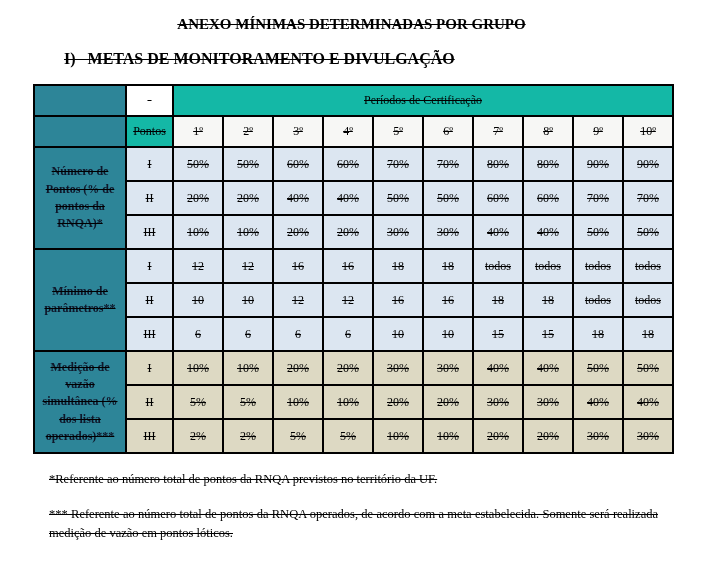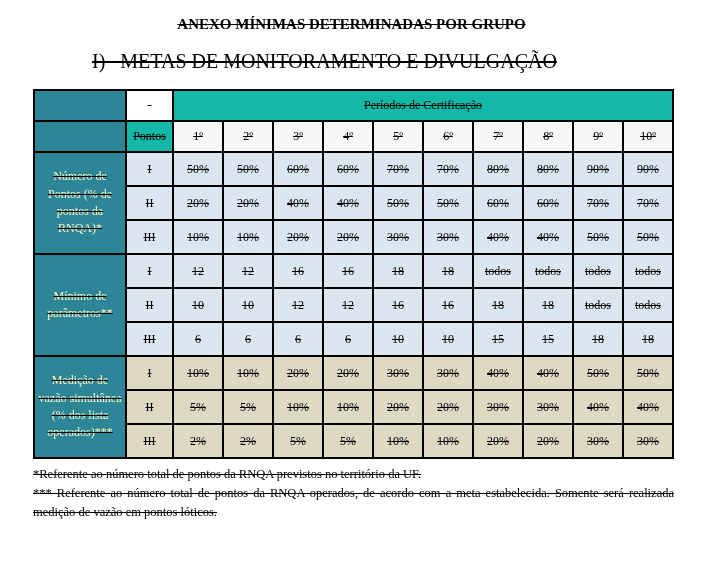--- a/index.html
+++ b/index.html
@@ -11,50 +11,51 @@
   .doc{width:703px;height:587px;position:relative;}
   .h1{
     margin-top:28px;text-align:center;font-weight:bold;font-size:15px;
     text-decoration:underline line-through;text-decoration-thickness:1px;
   }
   .h2{
     margin-top:16px;text-align:center;font-weight:bold;font-size:15px;
     text-decoration:line-through;
   }
   .h3{
-    margin-top:17px;margin-left:92px;font-weight:normal;font-size:20px;
+    margin-top:17px;margin-left:64px;font-weight:bold;font-size:16px;
     text-decoration:line-through;
   }
   table.metas{
     border-collapse:collapse;table-layout:fixed;
     margin:16px 0 0 33px;
   }
   table.metas td{
     border:2px solid #000;
     font-size:12px;text-align:center;vertical-align:middle;
     padding:1px 2px;overflow:hidden;
     text-decoration:line-through;
     text-decoration-color:#000;
   }
   td.teal{background:#2D8598;}
   td.label-cell{
-    background:#2D8598;color:#fef9c3;font-size:12px;line-height:1.45;
-    text-decoration:line-through;
+    background:#2D8598;color:#0f172a;font-size:12px;line-height:1.45;
+    text-decoration:line-through;
+    font-weight:bold;
   }
   td.gray{background:#14b8a6;}
   td.dash{background:#ffffff;text-align:left;text-decoration:none;padding-left:1px;}
   td.ord{background:#F7F7F5;}
   tr.hrow td{height:27px;}
   tr.drow td{height:30px;}
   .footnotes{
     margin:6px 33px 0 33px;width:641px;
     font-size:12.5px;line-height:1.5;text-align:justify;
   }
   .footnotes p{
-    margin:0;text-decoration:line-through;text-decoration-thickness:1px;
+    margin:16px;text-decoration:line-through;text-decoration-thickness:1px;
   }
 </style>
 </head>
 <body>
 
 <div class="doc">
 
   <div class="h2">ANEXO MÍNIMAS DETERMINADAS POR GRUPO</div>
   <div class="h3">I)&nbsp;&nbsp;&nbsp;METAS DE MONITORAMENTO E DIVULGAÇÃO</div>
 

